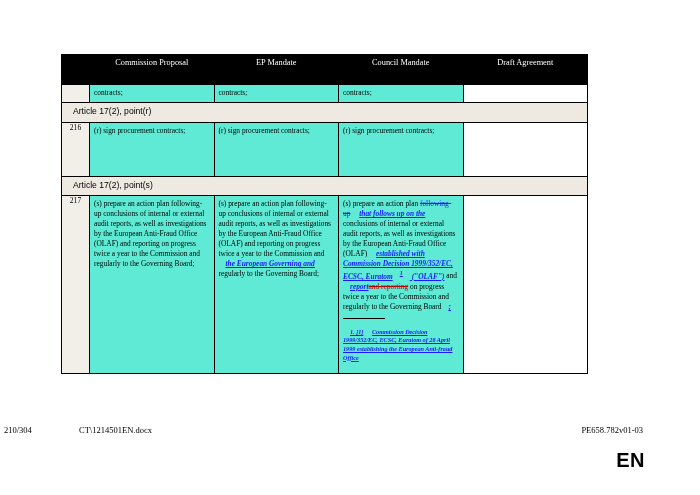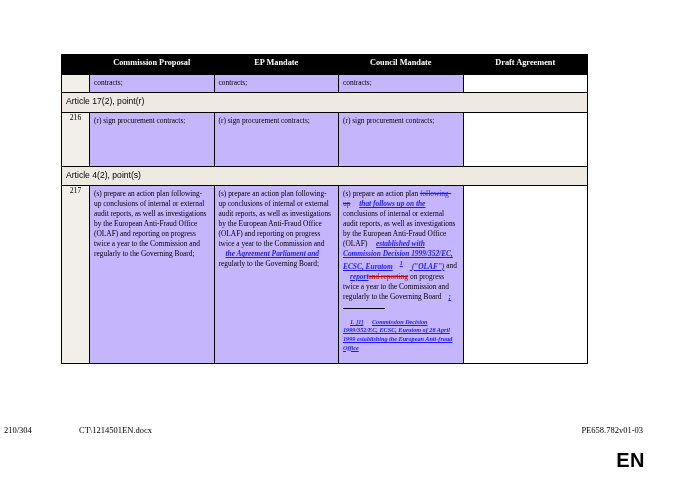--- a/index.html
+++ b/index.html
@@ -33,47 +33,47 @@
     vertical-align: top;
     padding: 3px 4px 4px 4px;
     font-size: 7.4px;
     line-height: 1.35;
     font-family: "Liberation Serif", serif;
   }
   th.hdr {
     background: #000000;
     color: #ffffff;
     text-align: center;
-    font-weight: bold;
+    font-weight: normal;
     font-size: 8.3px;
-    padding: 2px 2px 6px 2px;
+    padding: 2px 2px 16px 2px;
     height: 11px;
   }
   th.hdr.blank {
     background: #000000;
   }
   .col-num { width: 28px; }
   .col-body { width: 124.5px; }
   td.numcell {
     text-align: center;
     background: #f2efe9;
     font-size: 7.6px;
     padding-top: 0;
   }
   td.bodycell {
-    background: #c4b5fd;
+    background: #5eead4;
   }
   td.blankcell {
     background: #ffffff;
   }
   tr.article-row td {
     background: #eeeae2;
     font-family: "Liberation Sans", sans-serif;
     font-size: 8.6px;
-    padding: 3px 5px 4px 4px;
+    padding: 3px 5px 4px 11px;
     font-weight: normal;
   }
   .ins {
     color: #1a1aff;
     text-decoration: underline;
     font-weight: bold;
     font-style: italic;
     padding-left: 7px;
   }
   .del {
@@ -173,32 +173,32 @@
 
       <tr>
         <td class="numcell">216</td>
         <td class="bodycell" style="height:46px">(r)  sign procurement contracts;</td>
         <td class="bodycell">(r)  sign procurement contracts;</td>
         <td class="bodycell">(r)  sign procurement contracts;</td>
         <td class="blankcell"></td>
       </tr>
 
       <tr class="article-row">
-        <td colspan="5">Article 4(2), point(s)</td>
+        <td colspan="5">Article 17(2), point(s)</td>
       </tr>
 
       <tr>
         <td class="numcell">217</td>
 
         <td class="bodycell">
           <p class="para">(s)  prepare an action plan following-up conclusions of internal or external audit reports, as well as investigations by the European Anti-Fraud Office (OLAF) and reporting on progress twice a year to the Commission and regularly to the Governing Board;</p>
         </td>
 
         <td class="bodycell">
-          <p class="para"><span>(s)  prepare an action plan following-up conclusions of internal or external audit reports, as well as investigations by the European Anti-Fraud Office (OLAF) and reporting on progress twice a year to the Commission and </span><span class="ins">the Agreement Parliament and</span><span> regularly to the Governing Board;</span></p>
+          <p class="para"><span>(s)  prepare an action plan following-up conclusions of internal or external audit reports, as well as investigations by the European Anti-Fraud Office (OLAF) and reporting on progress twice a year to the Commission and </span><span class="ins">the European Governing and</span><span> regularly to the Governing Board;</span></p>
         </td>
 
         <td class="bodycell">
           <p class="para"><span>(s)  prepare an action plan </span><span class="del-blue">following-up</span><span> </span><span class="ins">that follows up on the</span><span> conclusions of internal or external audit reports, as well as investigations by the European Anti-Fraud Office (OLAF) </span><span class="ins">established with Commission Decision 1999/352/EC, ECSC, Euratom</span><sup class="ins">1</sup><span class="ins"> ("OLAF")</span><span> and </span><span class="ins">report</span><span class="del">and reporting</span><span> on progress twice a year to the Commission and regularly to the Governing Board</span><span class="ins">;</span></p>
           <div class="fn-rule"></div>
           <p class="footnote"><span class="ins">1. [1]</span> <span class="ins">Commission Decision 1999/352/EC, ECSC, Euratom of 28 April 1999 establishing the European Anti-fraud Office</span></p>
         </td>
 
         <td class="blankcell"></td>
       </tr>

